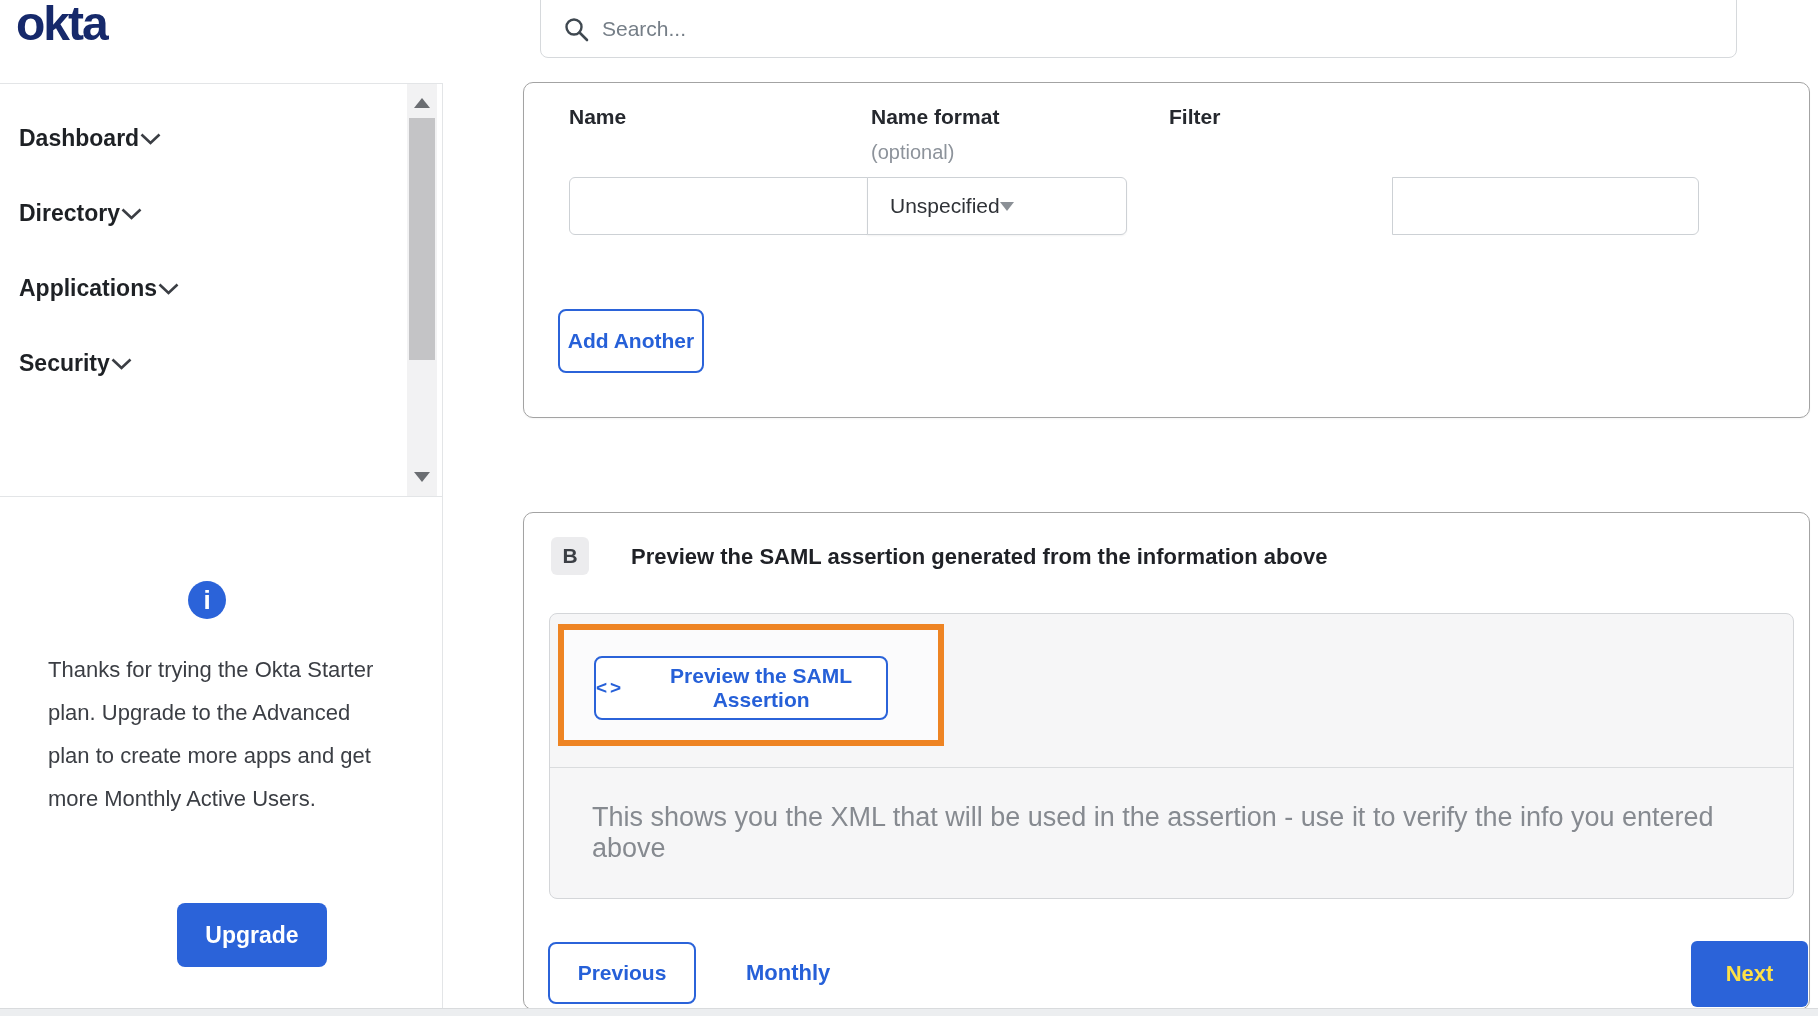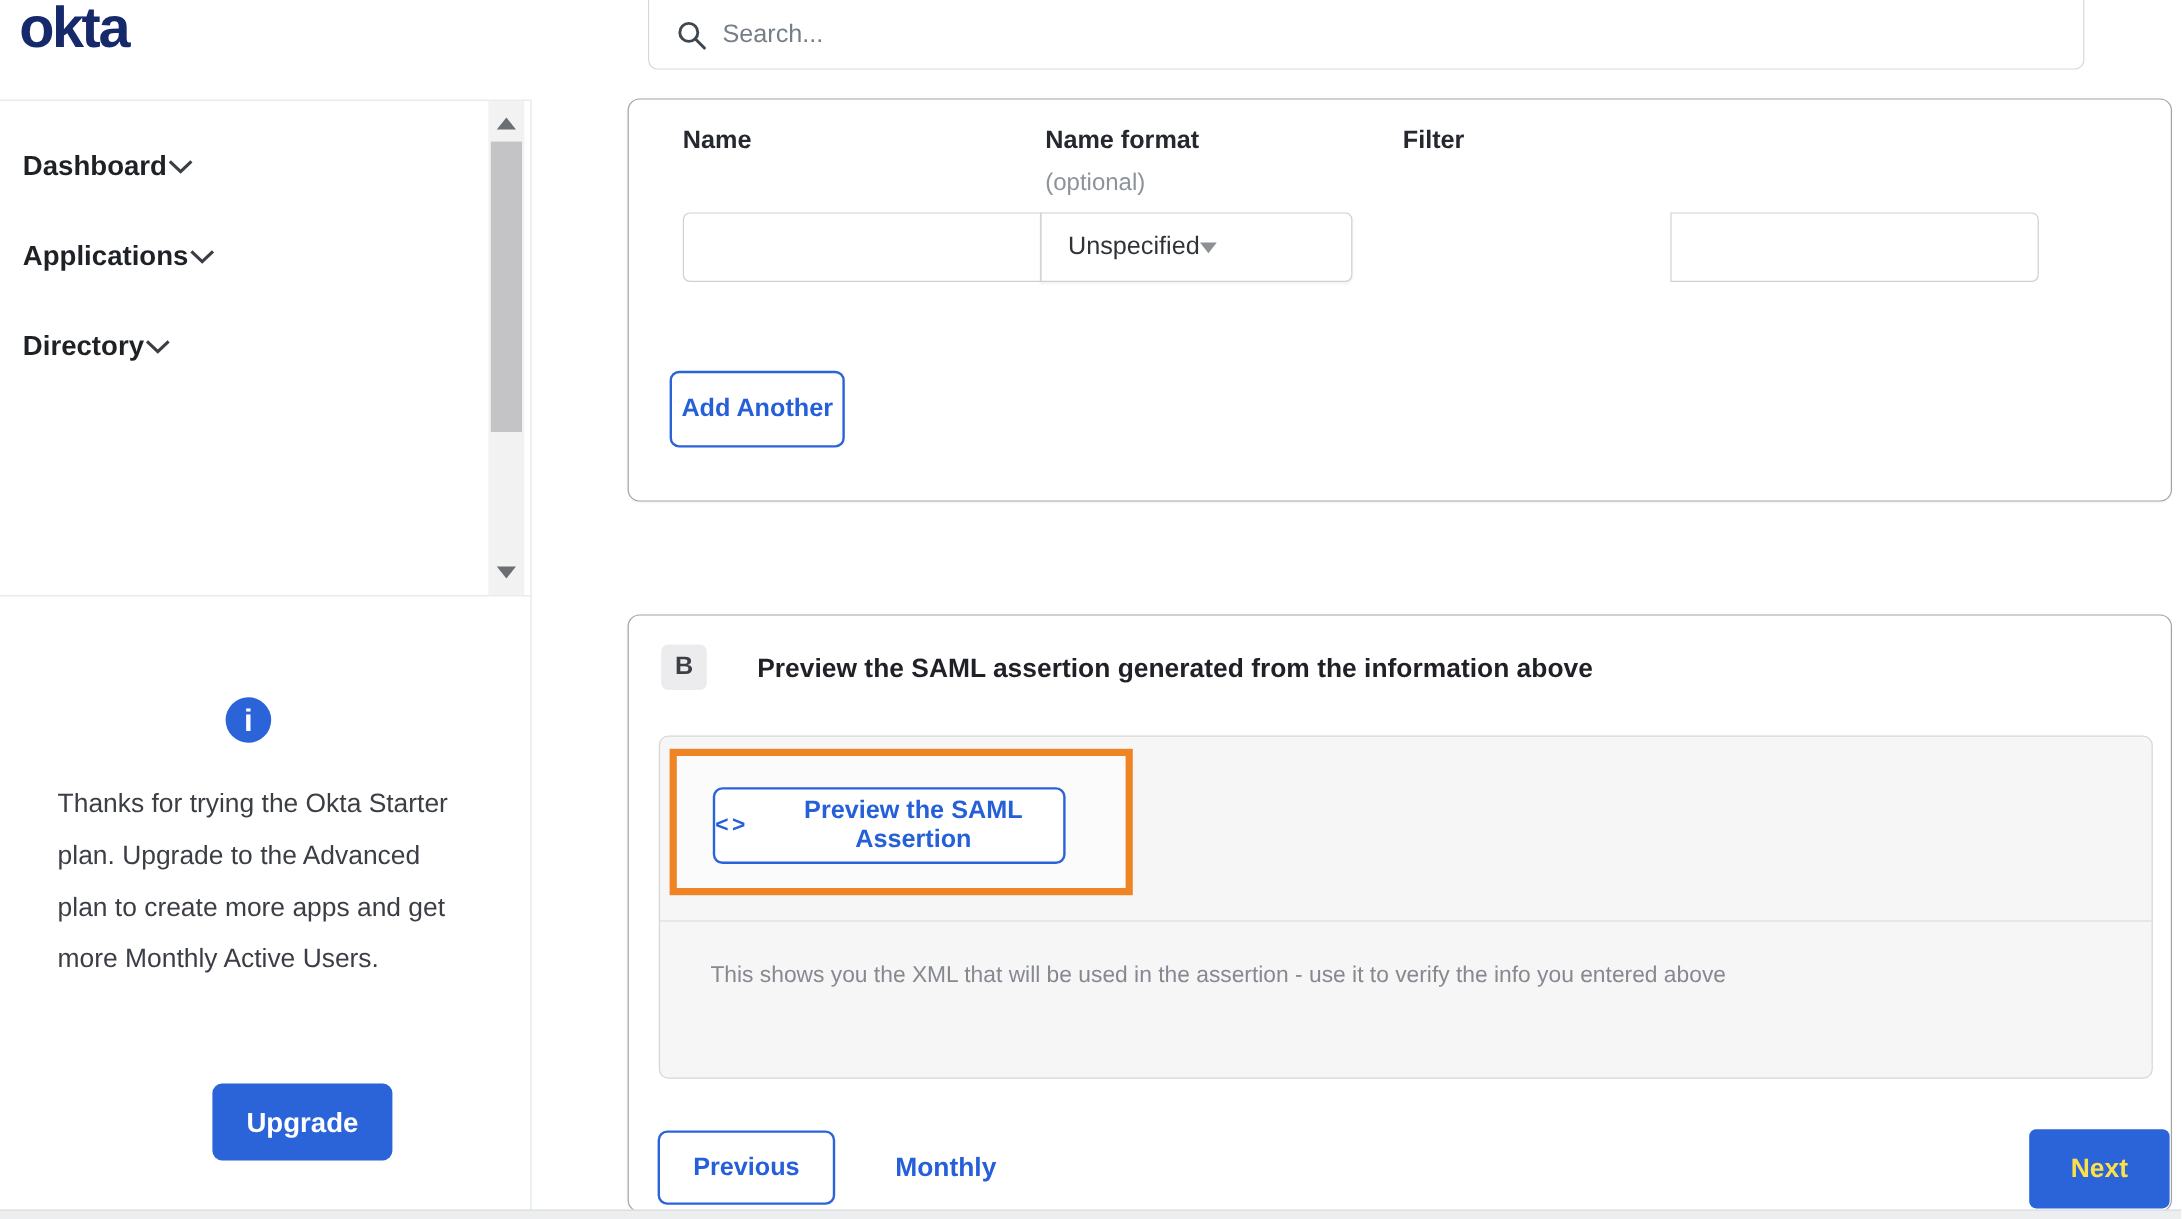--- a/index.html
+++ b/index.html
@@ -78,21 +78,21 @@
 
   .preview-panel { position:absolute; left:25px; top:100px; width:1245px; height:286px;
           background:#f6f6f7; border:1px solid #d4d6d9; border-radius:8px; }
   .panel-divider { position:absolute; left:0; top:153px; width:100%; height:1px; background:#dadcde; }
   .highlight-box { position:absolute; left:8px; top:10px; width:386px; height:122px;
           border:6px solid #ee8423; background:#fbfbfc; }
   .preview-btn { position:absolute; left:44px; top:42px; width:294px; height:64px;
           display:flex; align-items:center; justify-content:center; gap:12px; border-width:2px; }
   .code-glyph { font-size:19px; font-weight:700; letter-spacing:3px; color:#2660d8; }
   .panel-desc { position:absolute; left:42px; top:188px; width:1180px;
-          font-size:19px; color:#868a90; }
+          font-size:27px; color:#868a90; }
 
   
   .previous-btn { position:absolute; left:24px; top:429px; width:148px; height:62px; }
   .cancel-link { position:absolute; left:222px; top:429px; height:62px; display:flex; align-items:center;
           font-size:22px; font-weight:700; color:#2660d8; cursor:pointer; }
   .next-btn { position:absolute; left:1167px; top:428px; width:117px; height:66px;
           background:#2b63d9; border:none; border-radius:6px; color:#fde047;
           font-size:22px; font-weight:700; font-family:"Liberation Sans", sans-serif; cursor:pointer; }
 
   .bottom-strip { position:absolute; left:0; top:1008px; width:1818px; height:8px;
@@ -114,27 +114,33 @@
   </div>
 
   <div class="sidebar-nav">
     <div class="nav-item">
       <span class="nav-label">Dashboard</span>
       <svg width="23" height="14" viewBox="0 0 23 14">
         <path d="M2.5 2.5 L11.5 11 L20.5 2.5" fill="none" stroke="#3b3e44" stroke-width="2.6"></path>
         </svg>
     </div>
     <div class="nav-item">
+      <span class="nav-label">Directory</span>
+      <svg width="23" height="14" viewBox="0 0 23 14">
+        <path d="M2.5 2.5 L11.5 11 L20.5 2.5" fill="none" stroke="#3b3e44" stroke-width="2.6"></path>
+        </svg>
+    </div>
+    <div class="nav-item">
       <span class="nav-label">Applications</span>
       <svg width="23" height="14" viewBox="0 0 23 14">
         <path d="M2.5 2.5 L11.5 11 L20.5 2.5" fill="none" stroke="#3b3e44" stroke-width="2.6"></path>
         </svg>
     </div>
     <div class="nav-item">
-      <span class="nav-label">Directory</span>
+      <span class="nav-label">Security</span>
       <svg width="23" height="14" viewBox="0 0 23 14">
         <path d="M2.5 2.5 L11.5 11 L20.5 2.5" fill="none" stroke="#3b3e44" stroke-width="2.6"></path>
         </svg>
     </div>
   </div>
 
   <div class="scrollbar">
     <div class="tri-up"></div>
     <div class="scroll-thumb"></div>
     <div class="tri-down"></div>

